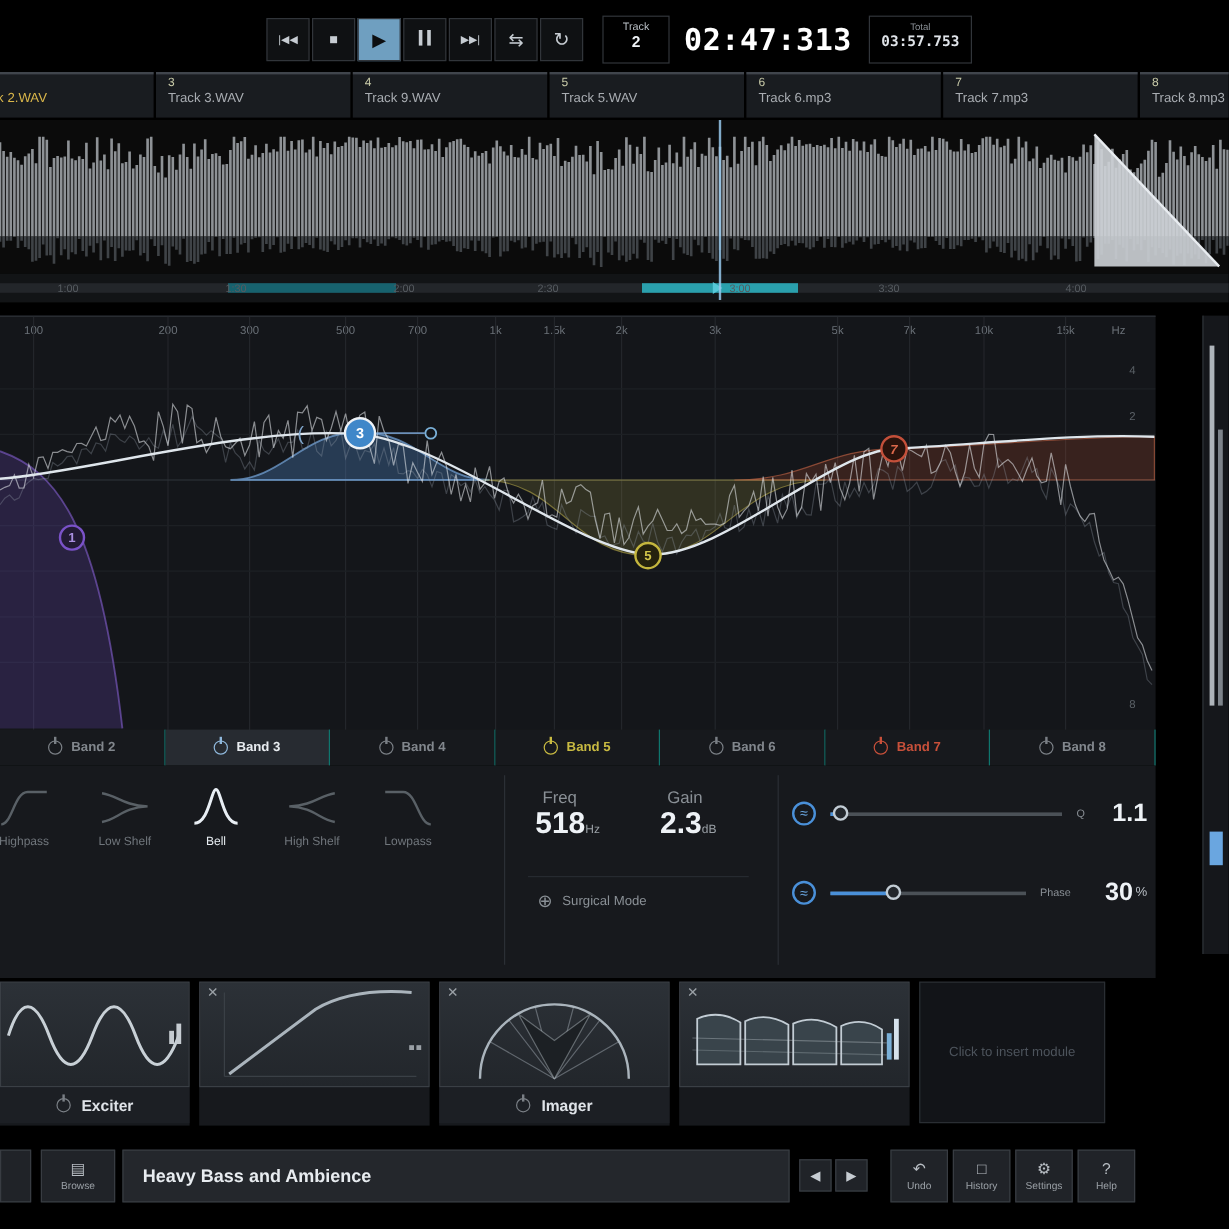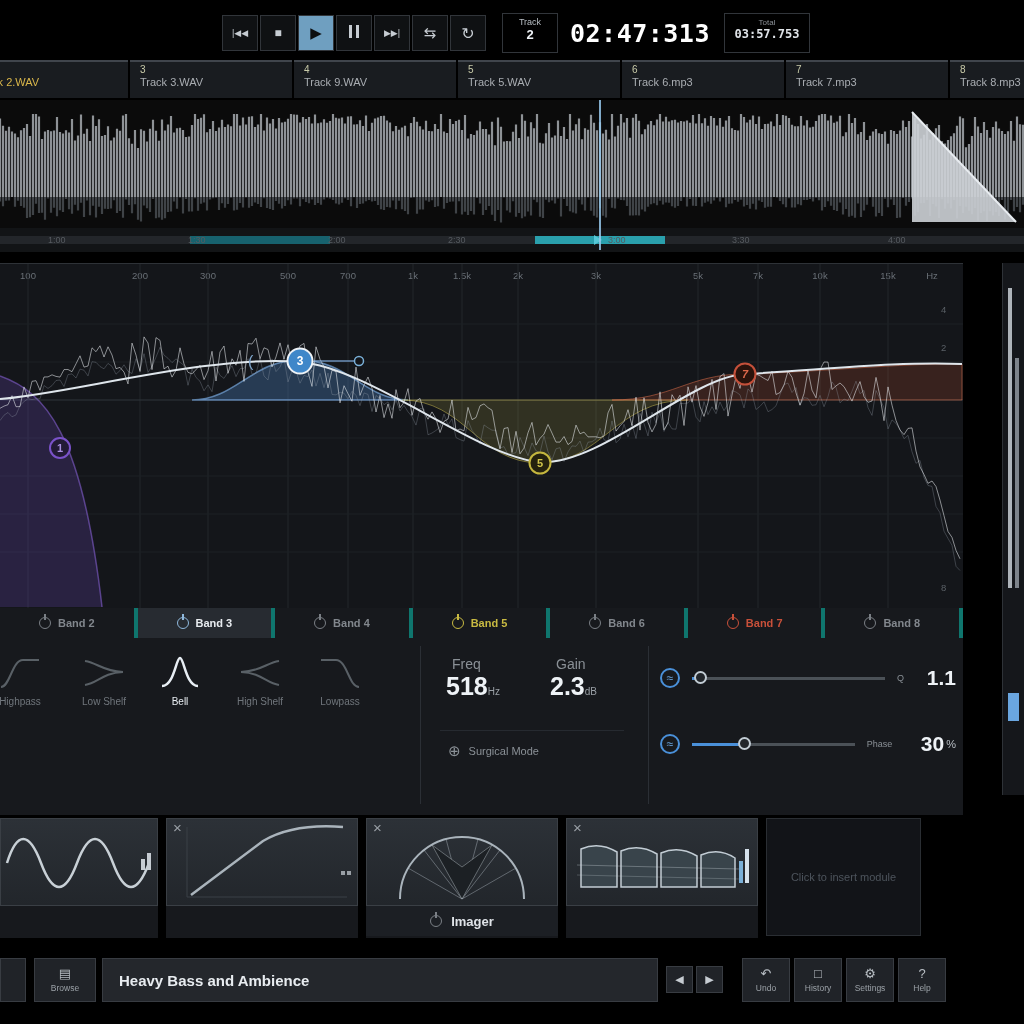--- a/index.html
+++ b/index.html
@@ -38,21 +38,21 @@
   .tl-lbl{position:absolute;top:7px;font-size:9px;color:#565b60;}
   #tl-marker{position:absolute;top:7px;left:594px;width:0;height:0;border-top:5px solid transparent;border-bottom:5px solid transparent;border-left:8px solid #56c8d8;}
 
   
   #eq{top:263px;left:0;width:963px;height:345px;background:#14161a;border-top:1px solid #2e3237;border-bottom:1px solid #000;}
   .fl{position:absolute;top:6px;width:30px;margin-left:-15px;text-align:center;font-size:9.5px;color:#6a7077;}
   .dbl{position:absolute;left:941px;font-size:9.5px;color:#5a6066;}
 
   
   #band-tabs{top:608px;left:0;width:963px;height:30px;display:flex;}
-  .btab{flex:1;background:#17191d;border-right:4px solid #0f766e;display:flex;align-items:center;justify-content:center;gap:7px;
+  .btab{flex:1;background:#17191d;border-right:1px solid #0f766e;display:flex;align-items:center;justify-content:center;gap:7px;
         font-size:11px;font-weight:bold;color:#82878d;cursor:pointer;}
   .btab.active{background:#272b31;color:#e8ecf0;}
   .pwr{width:10px;height:10px;border:1.5px solid currentColor;border-radius:50%;position:relative;display:inline-block;flex:none;}
   .pwr::before{content:"";position:absolute;left:50%;top:-4px;margin-left:-1px;width:2px;height:6px;background:currentColor;}
   .pw-gray{color:#7a7f85;} .pw-blue{color:#8fb8dc;} .pw-yellow{color:#c8ba42;} .pw-red{color:#c8503a;}
   .lbl-yellow{color:#c8ba42 !important;} .lbl-red{color:#c8503a !important;}
 
   
   #controls{top:638px;left:0;width:963px;height:177px;background:#17191d;}
   .vdiv{position:absolute;top:8px;height:158px;width:1px;background:#2b2f35;}
@@ -379,20 +379,24 @@
   </div>
 
   <div class="mod" style="left:0;width:158px;">
     <div class="graph">
       <svg width="156" height="86">
         <path d="M6,44 C16,12 28,12 40,44 C52,76 64,76 76,44 C88,12 100,12 112,44 C124,76 136,76 148,44" fill="none" stroke="#c8d0d6" stroke-width="2.5"></path>
       </svg>
       <div class="mmeter" style="right:6px;top:34px;height:17px;"></div>
       <div class="mmeter" style="right:12px;top:40px;height:11px;"></div>
     </div>
+    <div class="bar">
+      <span class="pwr pw-gray"></span>
+      <span class="nm">Exciter</span>
+    </div>
   </div>
 
   <div class="mod" style="left:166px;width:192px;">
     <div class="graph">
       <span class="x">×</span>
       <svg width="190" height="86">
         <line x1="20" y1="78" x2="20" y2="8" stroke="#3a4046" stroke-width="1"></line>
         <line x1="20" y1="78" x2="180" y2="78" stroke="#3a4046" stroke-width="1"></line>
         <path d="M24,76 L96,22 C120,8 150,6 176,8" fill="none" stroke="#aab4bc" stroke-width="2.5"></path>
       </svg>

